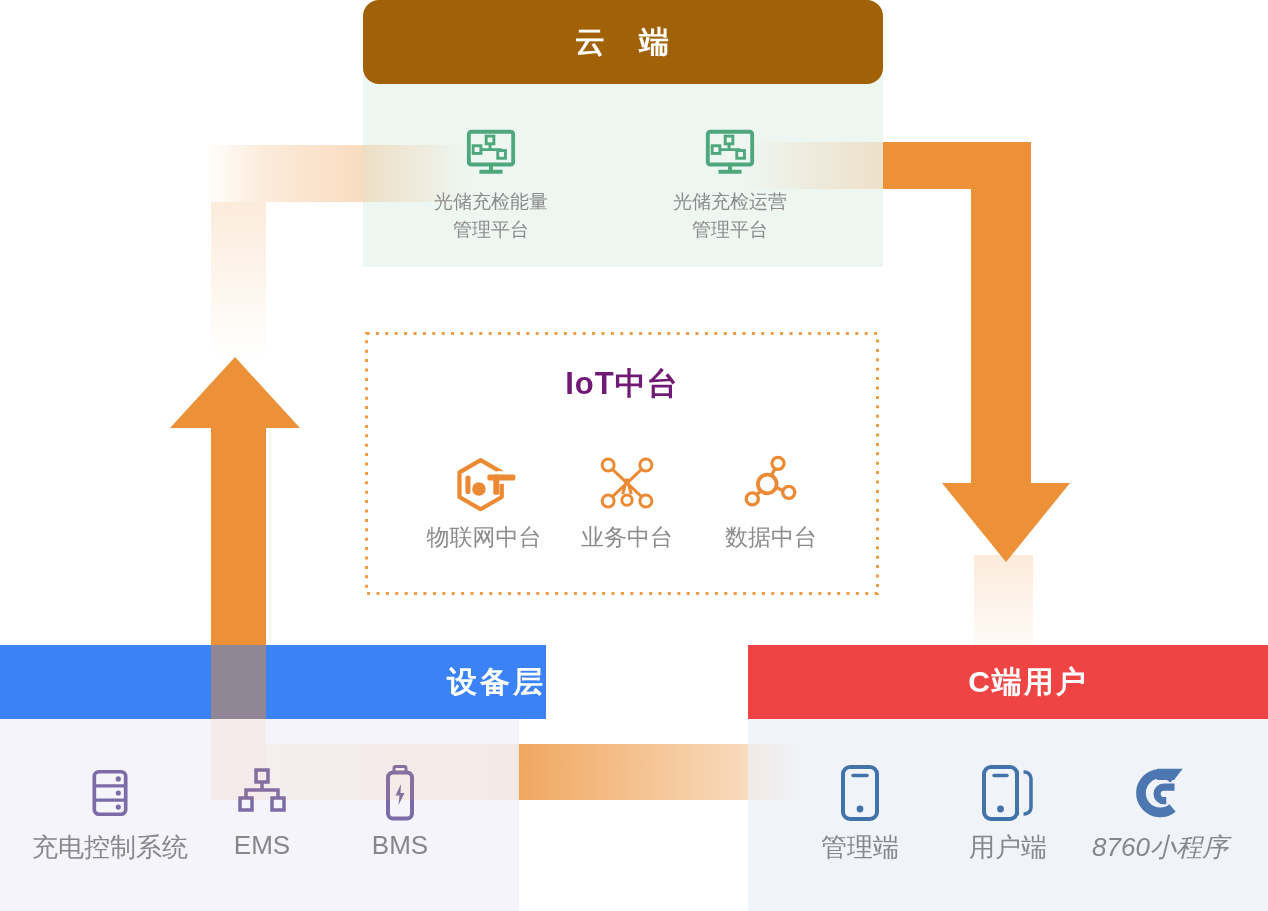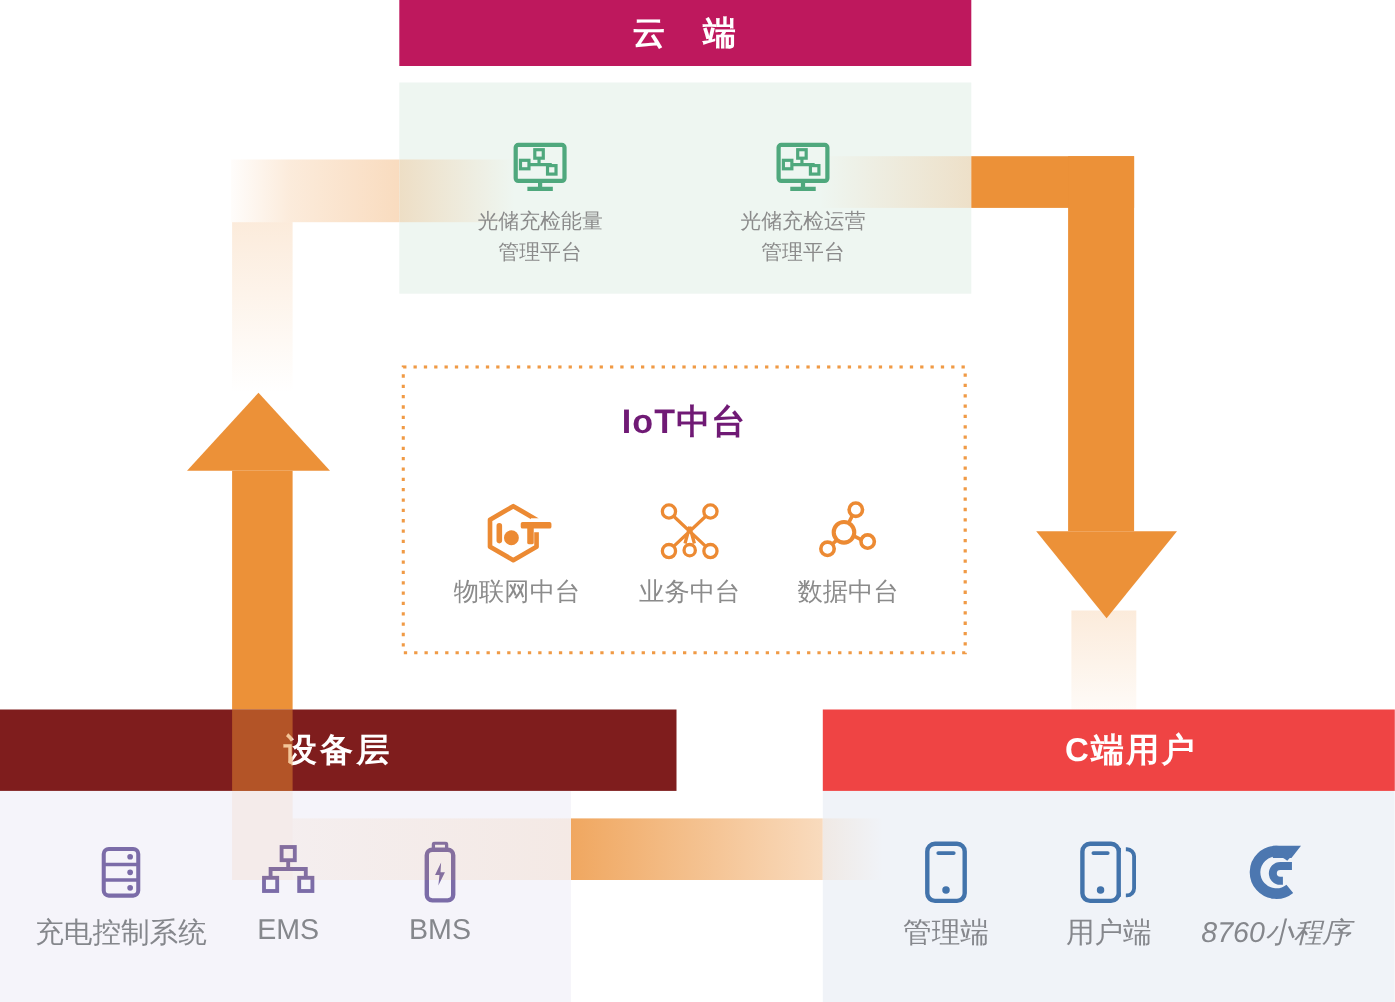--- a/index.html
+++ b/index.html
@@ -17,33 +17,33 @@
   .band-purple-body{left:266px;top:744px;width:253px;height:56px;background:linear-gradient(to right, rgba(236,145,56,0.06), rgba(236,145,56,0.11));z-index:6;}
   .band-bottom{left:519px;top:744px;width:229px;height:56px;background:linear-gradient(to right, rgba(236,145,56,0.80), rgba(236,145,56,0.33));z-index:1;}
   .band-blue-tail{left:748px;top:744px;width:55px;height:56px;background:linear-gradient(to right, rgba(236,145,56,0.10), rgba(236,145,56,0));z-index:6;}
   .band-h-right-tail{left:745px;top:142px;width:138px;height:47px;background:linear-gradient(to right, rgba(236,145,56,0), rgba(236,145,56,0.22));z-index:3;}
   .right-bar{left:883px;top:142px;width:148px;height:47px;background:#EC9138;z-index:4;}
   .right-stem{left:971px;top:142px;width:60px;height:341px;background:#EC9138;z-index:4;}
   .down-head{left:942px;top:483px;width:0;height:0;border-left:64px solid transparent;border-right:64px solid transparent;border-top:79px solid #EC9138;z-index:4;}
   .band-below-head{left:974px;top:555px;width:59px;height:90px;background:linear-gradient(to bottom, rgba(236,145,56,0.18), rgba(236,145,56,0.04));z-index:1;}
   
   .hdr{display:flex;align-items:center;justify-content:center;color:#fff;font-weight:bold;font-size:30px;letter-spacing:2px;z-index:5;}
-  .cloud-hdr{left:363px;top:0;width:520px;height:60px;background:#be185d;}
+  .cloud-hdr{left:363px;top:0;width:520px;height:84px;background:#a16207;border-radius:16px;}
   .cloud-body{left:363px;top:75px;width:520px;height:192px;background:#EEF6F1;z-index:2;}
   .platform{position:absolute;top:124px;width:240px;text-align:center;z-index:5;}
   .platform.p1{left:371px;} .platform.p2{left:610px;}
   .platform .icon-box{height:56px;display:flex;align-items:center;justify-content:center;margin-bottom:8px;}
   .plabel{font-size:19px;line-height:28px;color:#8b8b8b;}
   .iot-box{left:365px;top:332px;width:514px;height:263px;background:#fff;z-index:2;}
   .iot-title{left:365px;top:363px;width:514px;text-align:center;font-size:31px;font-weight:bold;color:#701a75;letter-spacing:1px;z-index:5;}
   .iot-item{position:absolute;top:448px;width:160px;text-align:center;z-index:5;}
   .iot-item .icon-box{height:70px;display:flex;align-items:center;justify-content:center;margin-bottom:4px;}
   .ilabel{font-size:23px;color:#8b8b8b;}
-  .iot-item.i1{left:390px;} .iot-item.i2{left:547px;} .iot-item.i3{left:691px;}
-  .purple-hdr{left:0;top:645px;width:615px;height:74px;background:#7f1d1d;letter-spacing:3px;}
+  .iot-item.i1{left:404px;} .iot-item.i2{left:547px;} .iot-item.i3{left:691px;}
+  .purple-hdr{left:0;top:645px;width:546px;height:74px;background:#3b82f6;letter-spacing:3px;justify-content:flex-end;}
   .purple-body{left:0;top:719px;width:519px;height:192px;background:#F5F4FA;z-index:2;}
   .blue-hdr{left:748px;top:645px;width:520px;height:74px;background:#ef4444;letter-spacing:2px;padding-left:20px;}
   .blue-body{left:748px;top:719px;width:520px;height:192px;background:#F0F3F8;z-index:2;}
   .dev-item,.usr-item{position:absolute;top:764px;text-align:center;z-index:5;}
   .dev-item .icon-box,.usr-item .icon-box{height:58px;display:flex;align-items:center;justify-content:center;margin-bottom:8px;}
   .dlabel{font-size:26px;color:#85878C;}
   .dev-item.d1{left:15px;width:190px;}
   .dev-item.d2{left:192px;width:140px;}
   .dev-item.d3{left:330px;width:140px;}
   .usr-item.u1{left:790px;width:140px;}

